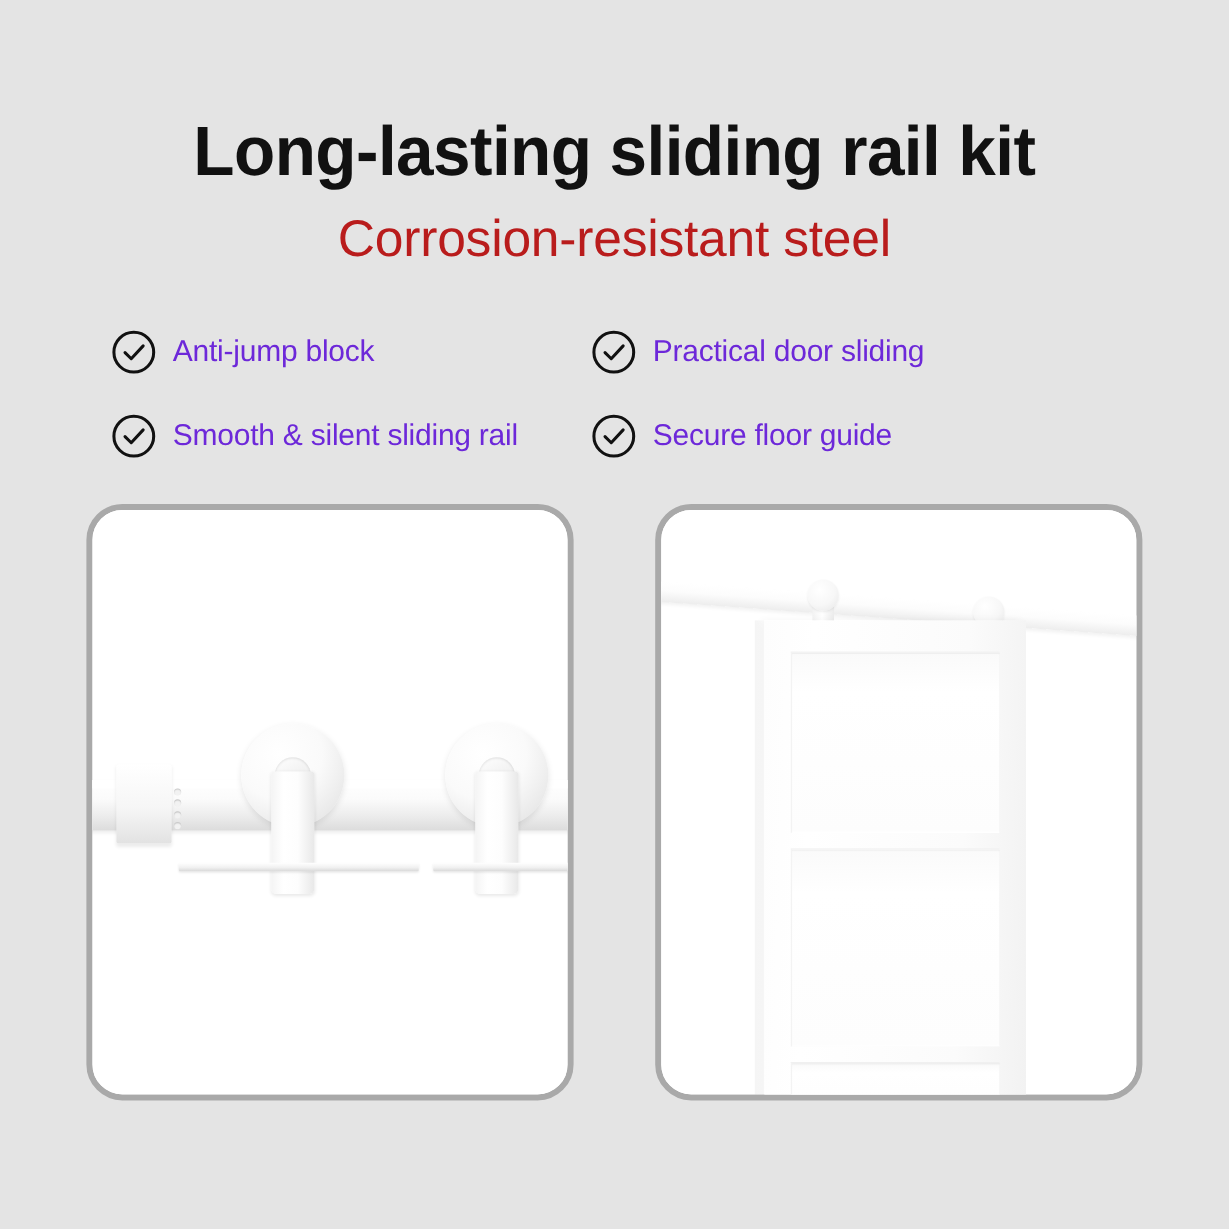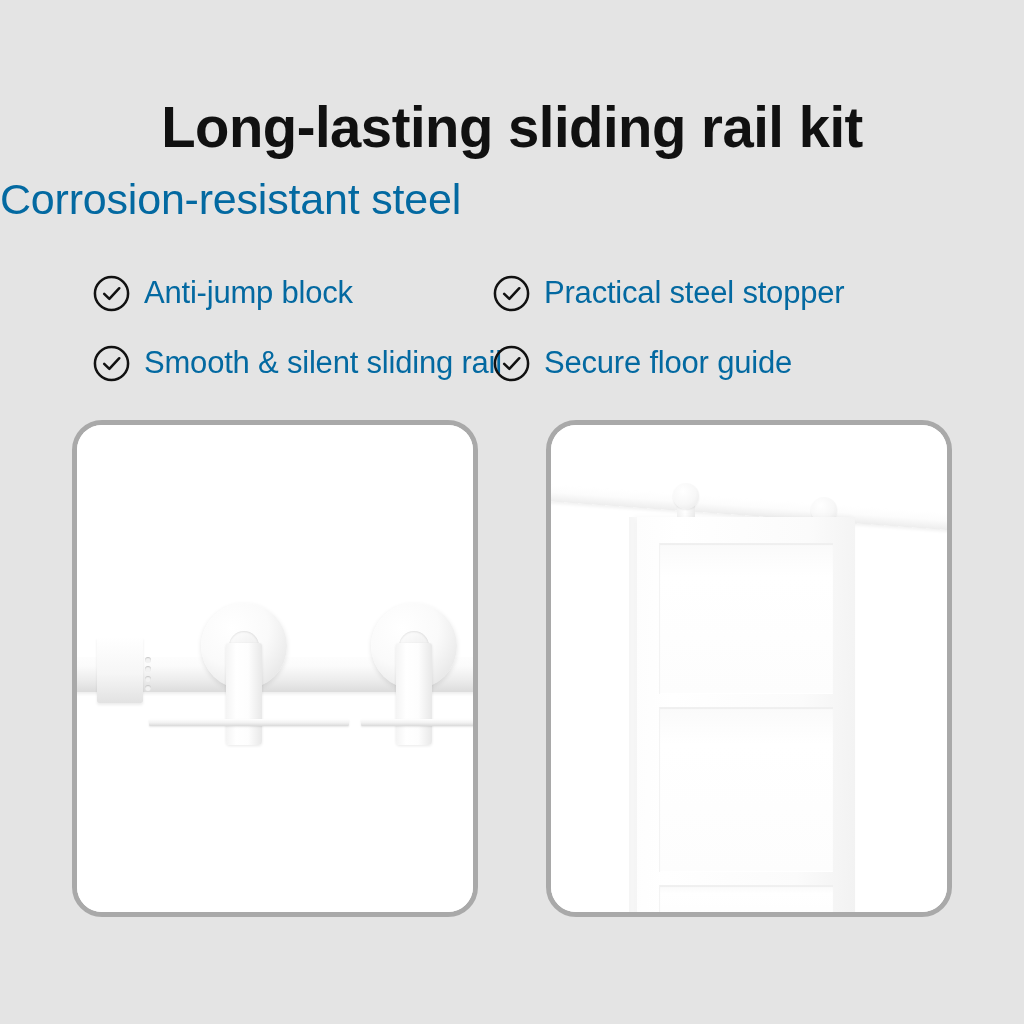--- a/index.html
+++ b/index.html
@@ -39,25 +39,25 @@
     color: #111111;
     white-space: nowrap;
     transform: scaleX(0.97);
   }
 
   .subhead {
     position: absolute;
     left: 0;
     top: 174px;
     width: 1024px;
-    text-align: left;
+    text-align: center;
     font-size: 43px;
     line-height: 50px;
     font-weight: normal;
-    color: #0369a1;
+    color: #b91c1c;
     letter-spacing: -0.2px;
     white-space: nowrap;
   }
 
   
   .features {
     position: absolute;
     left: 92px;
     top: 258px;
     width: 860px;
@@ -89,23 +89,23 @@
 
   .feature .check-icon path {
     fill: none;
     stroke: #111111;
     stroke-width: 2.6;
     stroke-linecap: round;
     stroke-linejoin: round;
   }
 
   .feature-label {
-    font-size: 31px;
+    font-size: 25px;
     line-height: 36px;
-    color: #0369a1;
+    color: #6d28d9;
     white-space: nowrap;
     letter-spacing: -0.2px;
   }
 
   
   .panel {
     position: absolute;
     background: #ffffff;
     border: 5px solid #a9a9a9;
     border-radius: 30px;
@@ -332,21 +332,21 @@
         <path d="M12.5 20.4 L17.8 25.6 L28 14.6"></path>
       </svg>
       <span class="feature-label">Anti-jump block</span>
     </div>
 
     <div class="feature">
       <svg class="check-icon" viewBox="0 0 40 40">
         <circle cx="20" cy="20" r="17"></circle>
         <path d="M12.5 20.4 L17.8 25.6 L28 14.6"></path>
       </svg>
-      <span class="feature-label">Practical steel stopper</span>
+      <span class="feature-label">Practical door sliding</span>
     </div>
 
     <div class="feature">
       <svg class="check-icon" viewBox="0 0 40 40">
         <circle cx="20" cy="20" r="17"></circle>
         <path d="M12.5 20.4 L17.8 25.6 L28 14.6"></path>
       </svg>
       <span class="feature-label">Smooth &amp; silent sliding rail</span>
     </div>
 

